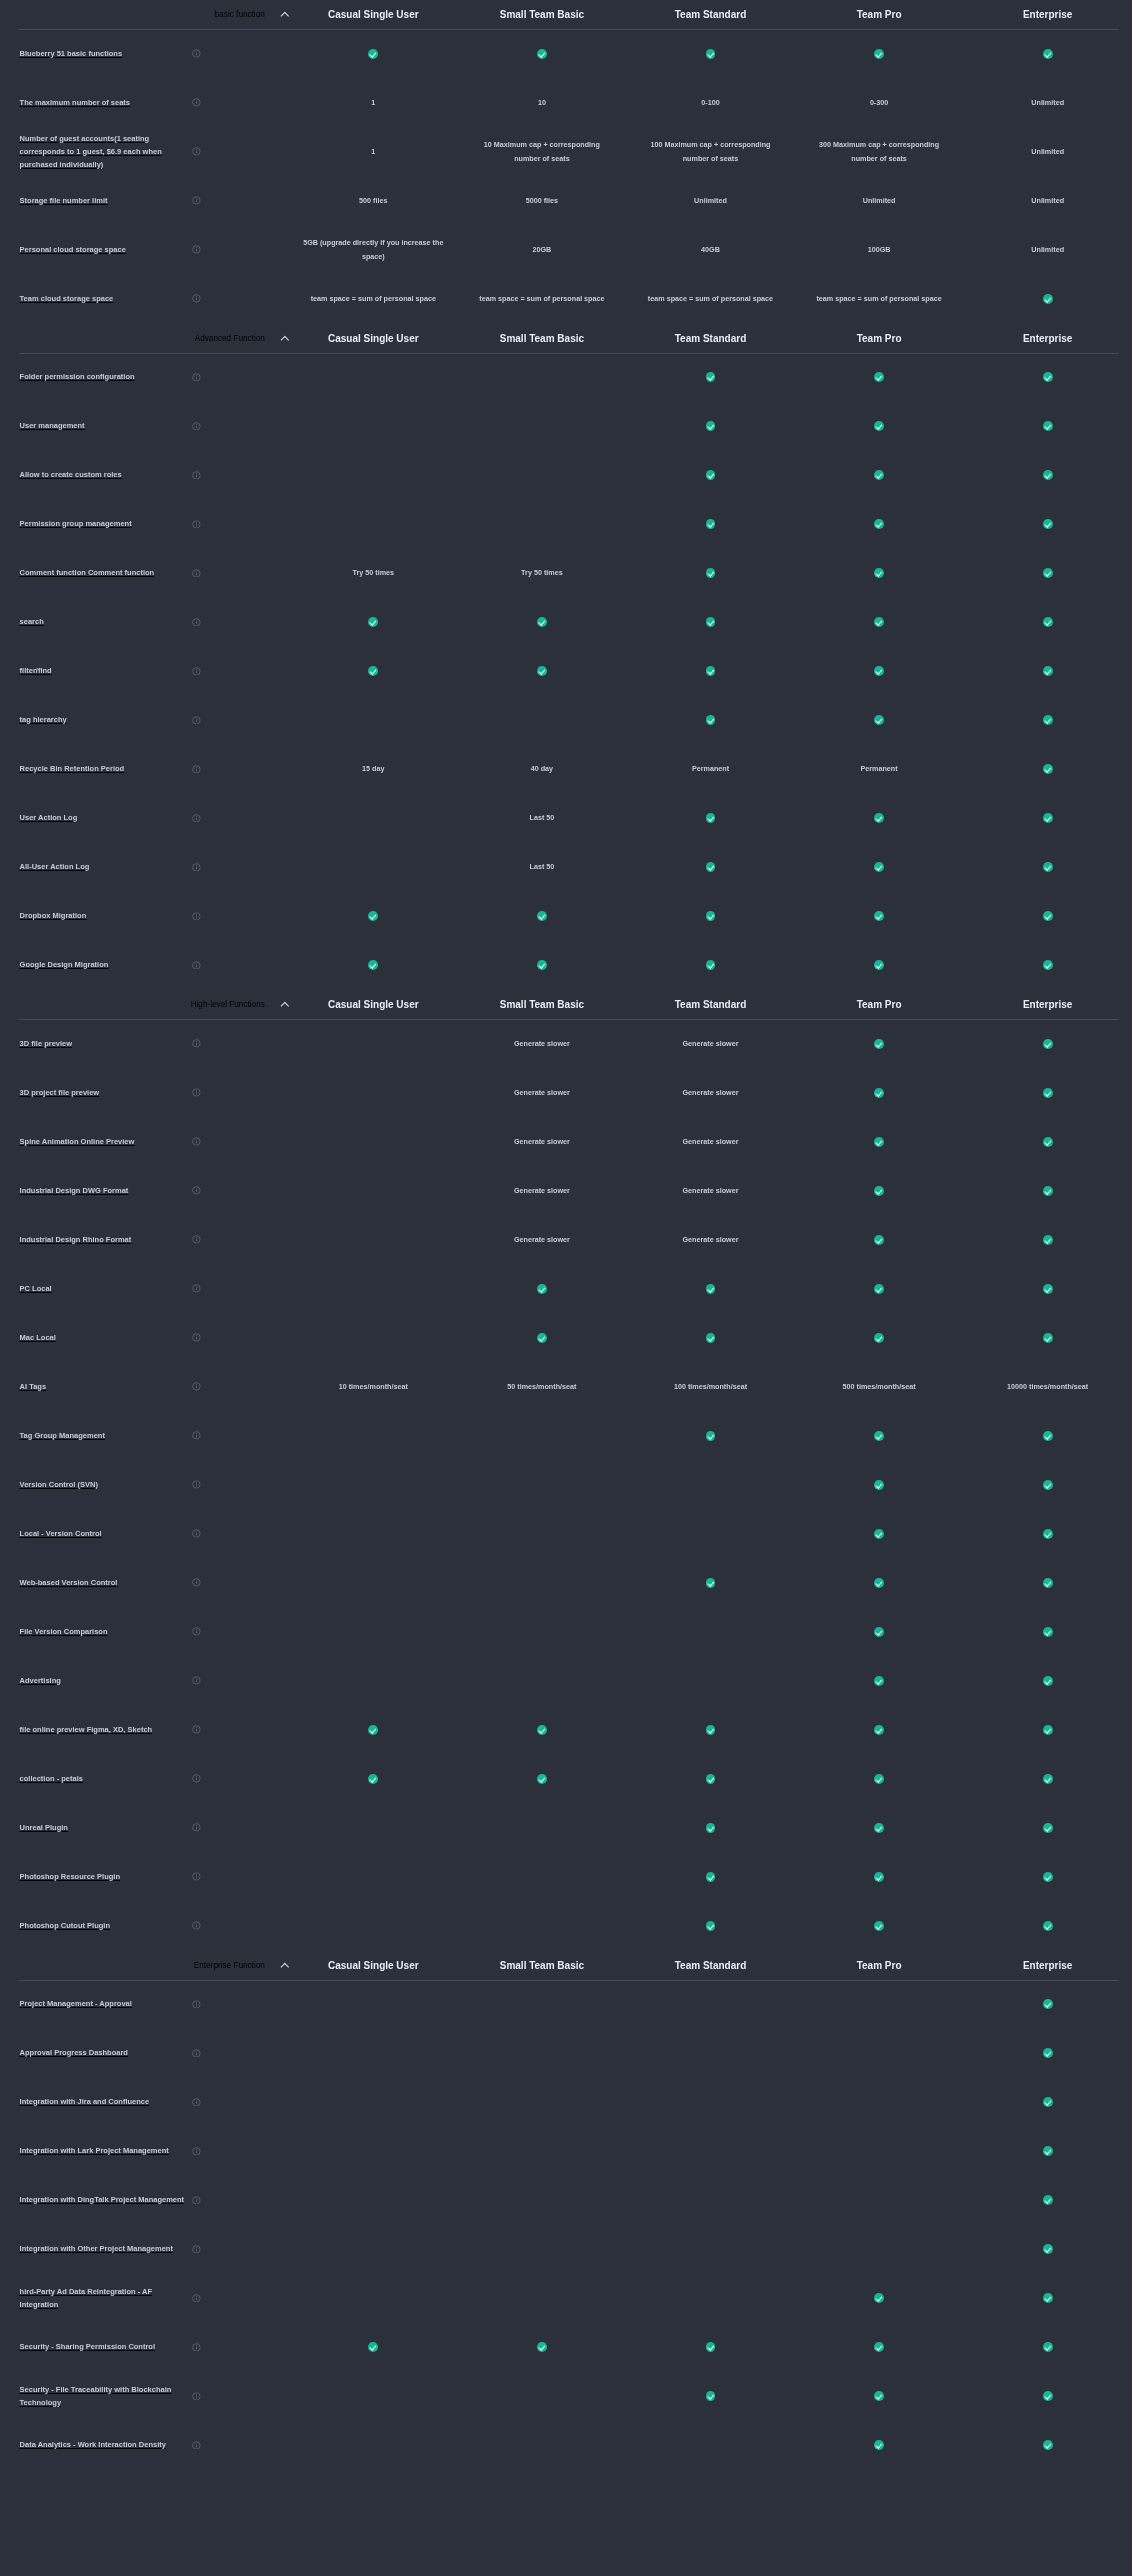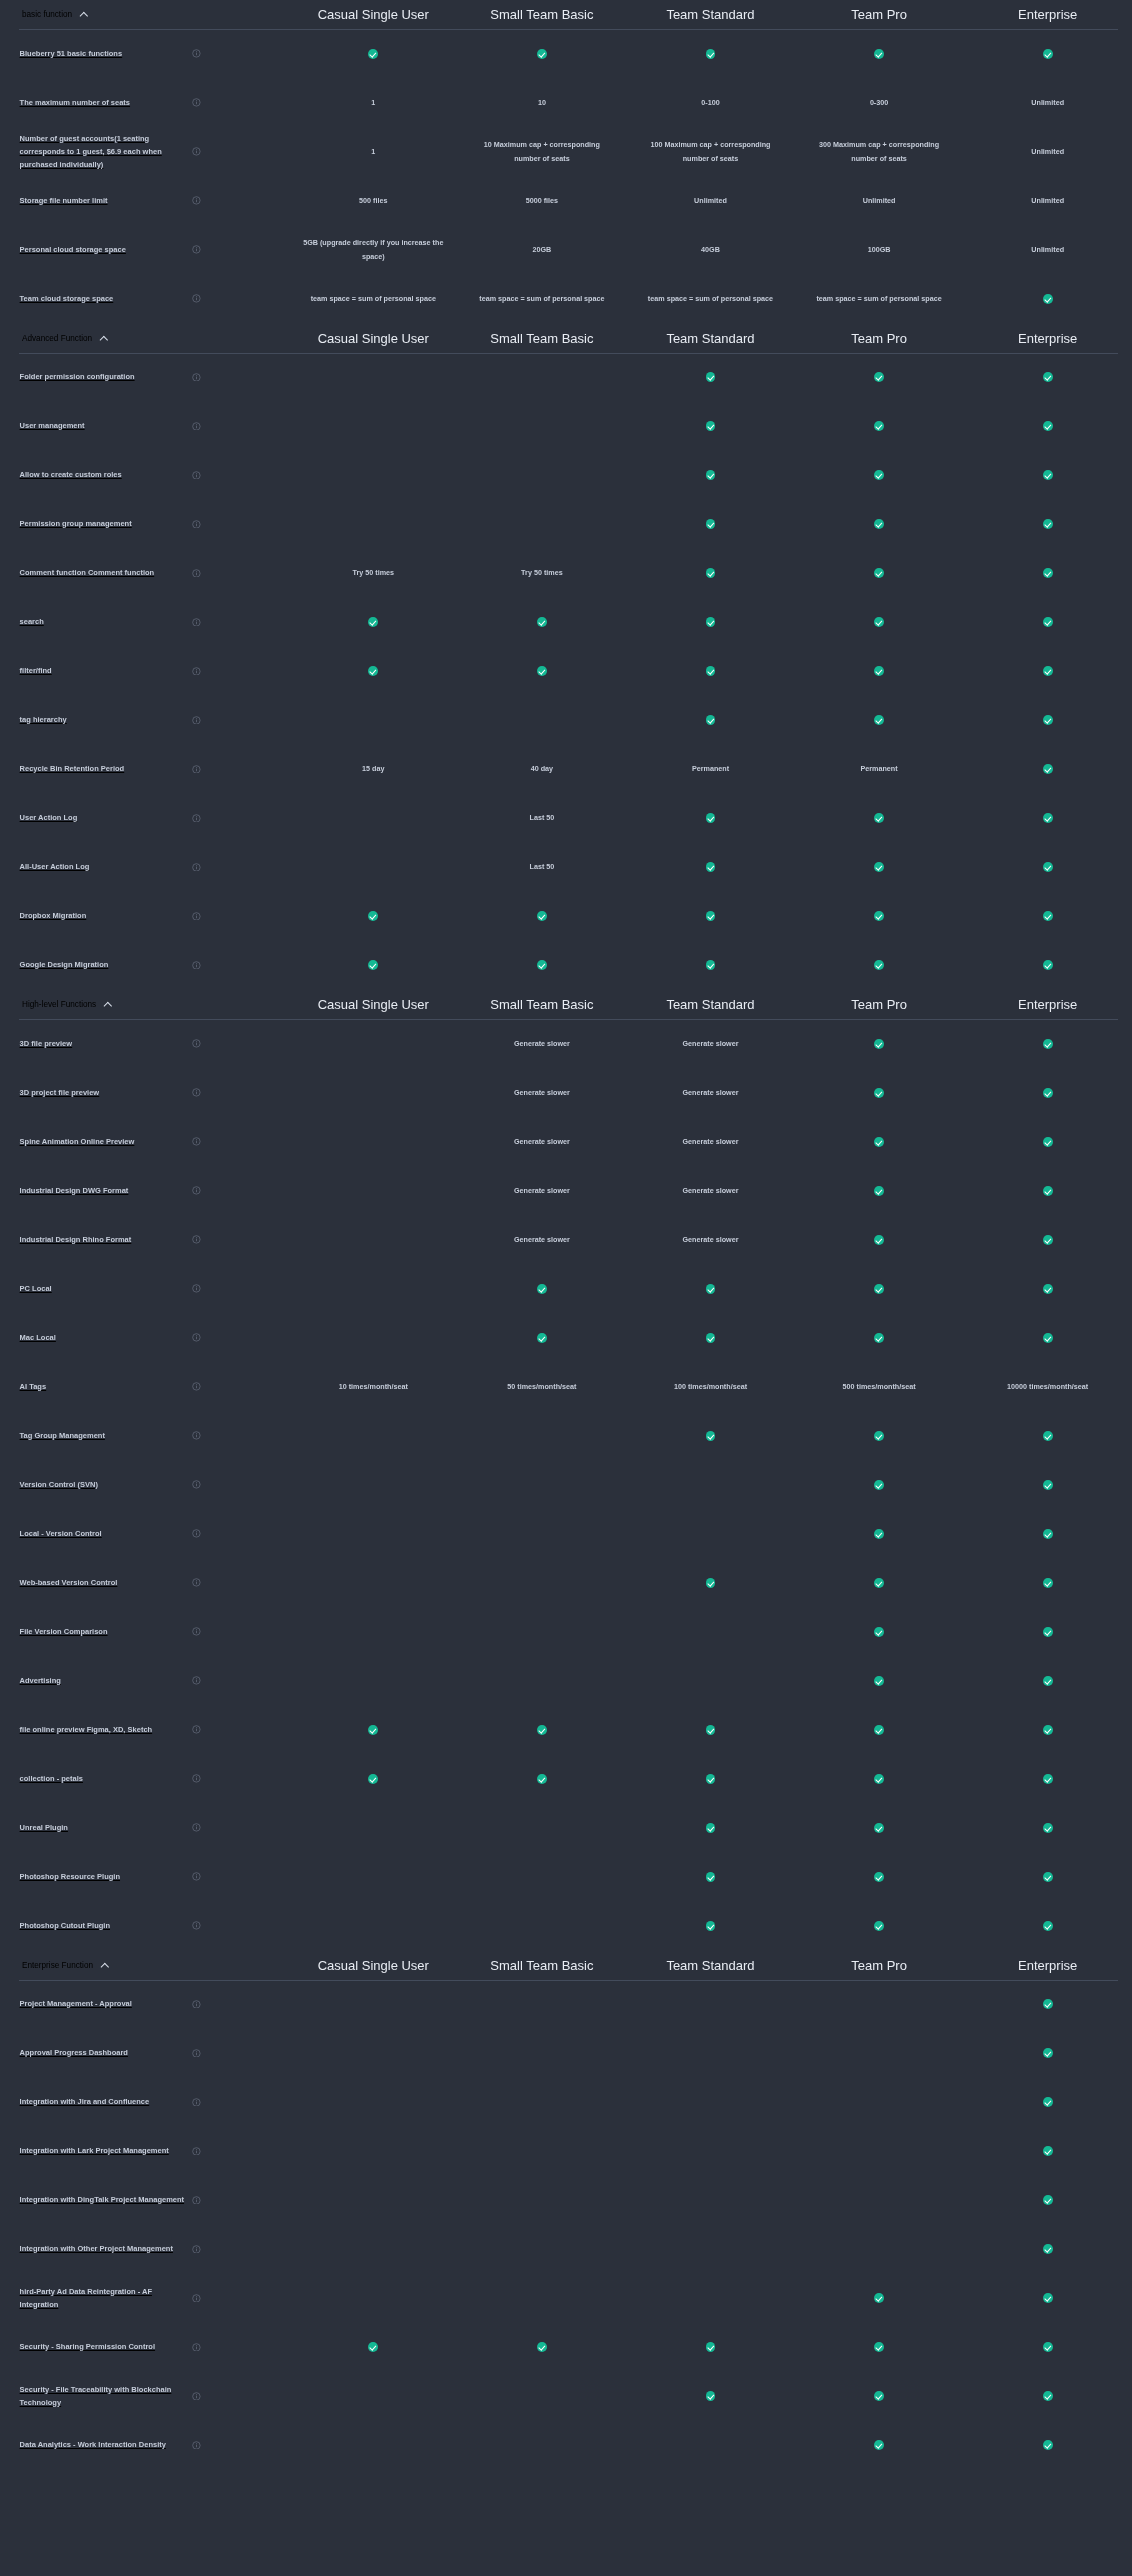--- a/index.html
+++ b/index.html
@@ -16,47 +16,48 @@
 
   
   .sec-head {
     display: flex;
     align-items: center;
     height: 29px;
     padding: 0 0 0 0;
   }
   .sec-head .title-cell {
     width: 289px;
-    padding-left: 22px;
+    padding-left: 33px;
     display: flex;
     align-items: center;
-    gap: 8px;
+    gap: 17px;
     cursor: pointer;
+    justify-content: flex-end;
   }
   .caret {
     display: inline-block;
     width: 7.2px; height: 7.2px;
     position: relative;
     flex: none;
   }
   .caret::before {
     content: "";
     position: absolute;
     left: 0.5px; top: 2.1px;
     width: 4.6px; height: 4.6px;
     border-left: 1px solid #d8dee9;
     border-top: 1px solid #d8dee9;
     transform: rotate(45deg);
   }
   .sec-head .plan-cell {
     flex: 1 1 0;
     text-align: center;
     color: #e9edf4;
-    font-size: 13px;
-    font-weight: 400;
+    font-size: 10px;
+    font-weight: 700;
     white-space: nowrap;
   }
   .sec-rule {
     height: 0.5px;
     background: #434b5b;
     margin: 0 14.4px 0 18.5px;
   }
 
   
   .row {

